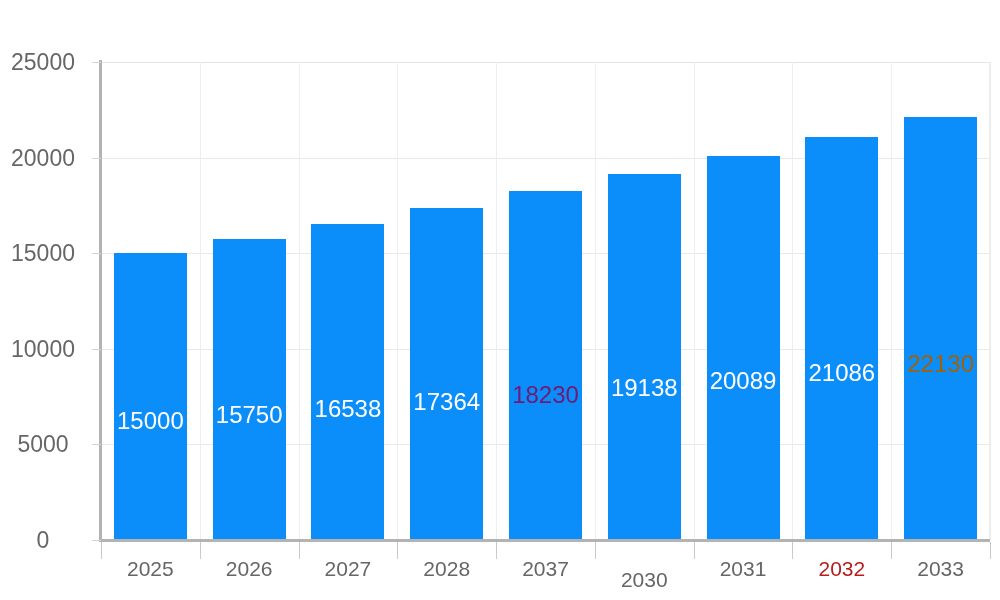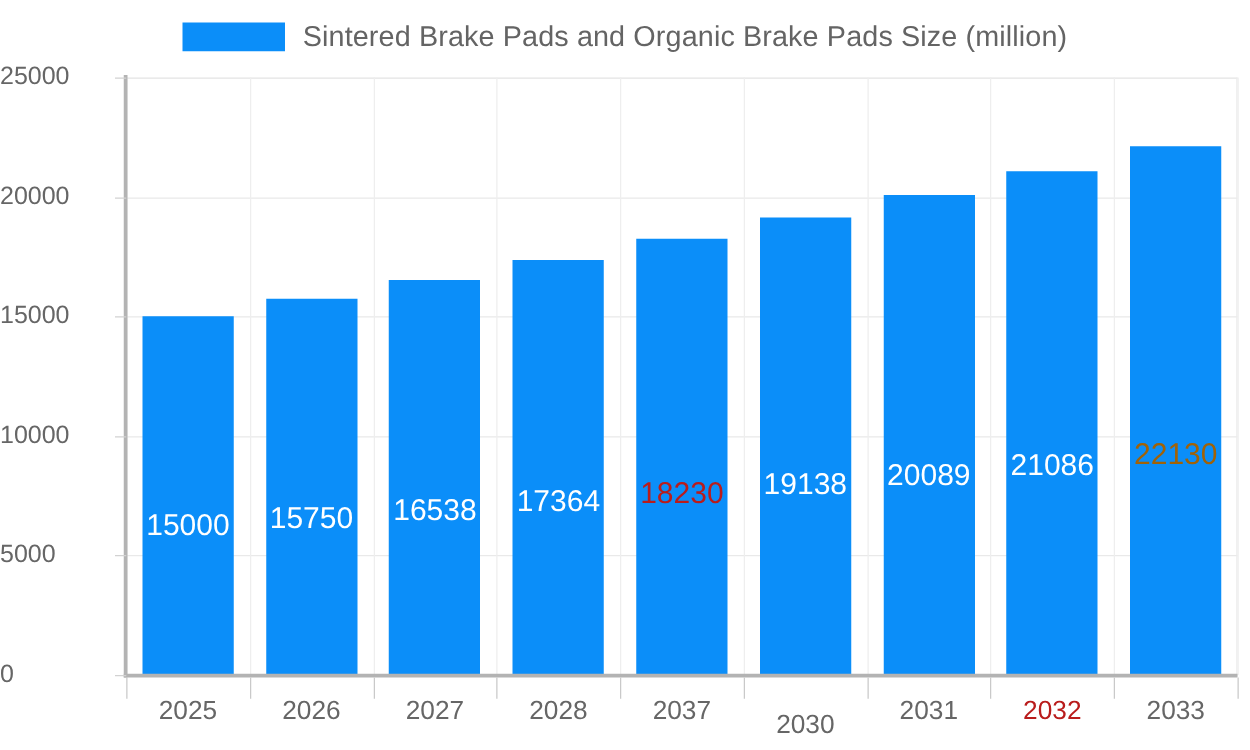--- a/index.html
+++ b/index.html
@@ -111,22 +111,22 @@
     position: absolute;
     left: 92px;
     width: 9px;
     height: 1px;
     background: #d2d2d2;
   }
   .y-label-holder {
     position: absolute;
     left: 0;
     width: 86px;
-    text-align: left;
-    font-size: 20px;
+    text-align: center;
+    font-size: 23px;
     color: #666666;
     transform: translateY(-50%);
   }
   .x-tick-label {
     position: absolute;
     top: 557px;
     font-size: 21px;
     color: #666666;
     transform: translateX(-50%);
     white-space: nowrap;
@@ -145,26 +145,20 @@
     white-space: nowrap;
     transform: translate(-50%, -50%);
     pointer-events: none;
   }
 </style>
 </head>
 <body>
 
 <div id="chart-root">
 
-  <div class="legend">
-    <div class="legend-item">
-      <span class="legend-swatch"></span>
-      <span class="legend-label">Sintered Brake Pads and Organic Brake Pads Size (million)</span>
-    </div>
-  </div>
 
   <div class="plot">
 
     <div id="hgrid-layer">
         <div class="gridline" style="top: 478px;"></div>
         <div class="gridline" style="top: 382.4px;"></div>
         <div class="gridline" style="top: 286.8px;"></div>
         <div class="gridline" style="top: 191.2px;"></div>
         <div class="gridline" style="top: 95.6px;"></div>
         <div class="gridline top-edge" style="top: 0px;"></div>
@@ -187,21 +181,21 @@
     <div id="bars-layer">
         <div class="bar" style="left: 12.8889px; top: 191.2px; width: 73px; height: 286.8px; background: rgb(11, 142, 249);"></div>
         <div class="bar-value-label" style="left: 49.3889px; top: 358.978px; color: rgb(255, 255, 255);">15000</div>
         <div class="bar" style="left: 111.667px; top: 176.86px; width: 73px; height: 301.14px; background: rgb(11, 142, 249);"></div>
         <div class="bar-value-label" style="left: 148.167px; top: 353.027px; color: rgb(255, 255, 255);">15750</div>
         <div class="bar" style="left: 210.444px; top: 161.793px; width: 73px; height: 316.207px; background: rgb(11, 142, 249);"></div>
         <div class="bar-value-label" style="left: 246.944px; top: 346.774px; color: rgb(255, 255, 255);">16538</div>
         <div class="bar" style="left: 309.222px; top: 146px; width: 73px; height: 332px; background: rgb(11, 142, 249);"></div>
         <div class="bar-value-label" style="left: 345.722px; top: 340.22px; color: rgb(255, 255, 255);">17364</div>
         <div class="bar" style="left: 408px; top: 129.442px; width: 73px; height: 348.558px; background: rgb(11, 142, 249);"></div>
-        <div class="bar-value-label" style="left: 444.5px; top: 333.349px; color: #b91c1c;">18230</div>
+        <div class="bar-value-label" style="left: 444.5px; top: 333.349px; color: #701a75;">18230</div>
         <div class="bar" style="left: 506.778px; top: 112.081px; width: 73px; height: 365.919px; background: rgb(11, 142, 249);"></div>
         <div class="bar-value-label" style="left: 543.278px; top: 326.144px; color: rgb(255, 255, 255);">19138</div>
         <div class="bar" style="left: 605.556px; top: 93.8983px; width: 73px; height: 384.102px; background: rgb(11, 142, 249);"></div>
         <div class="bar-value-label" style="left: 642.056px; top: 318.598px; color: rgb(255, 255, 255);">20089</div>
         <div class="bar" style="left: 704.333px; top: 74.8357px; width: 73px; height: 403.164px; background: rgb(11, 142, 249);"></div>
         <div class="bar-value-label" style="left: 740.833px; top: 310.687px; color: rgb(255, 255, 255);">21086</div>
         <div class="bar" style="left: 803.111px; top: 54.8744px; width: 73px; height: 423.126px; background: rgb(11, 142, 249);"></div>
         <div class="bar-value-label" style="left: 839.611px; top: 302.403px; color: #a16207;">22130</div>
       </div>
   </div>

